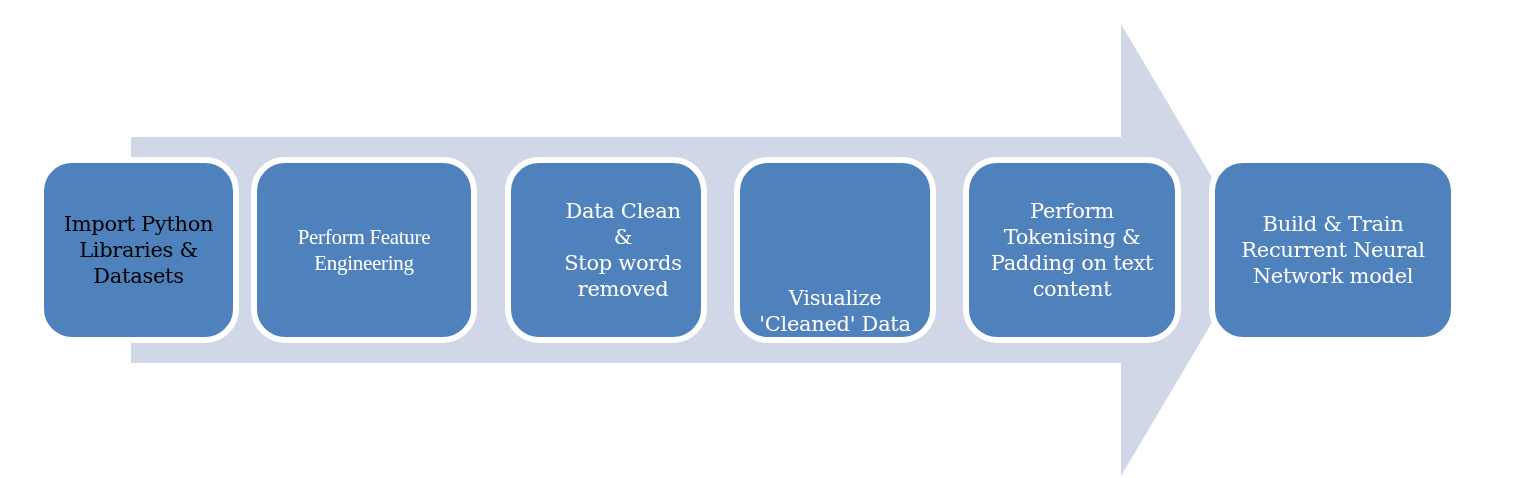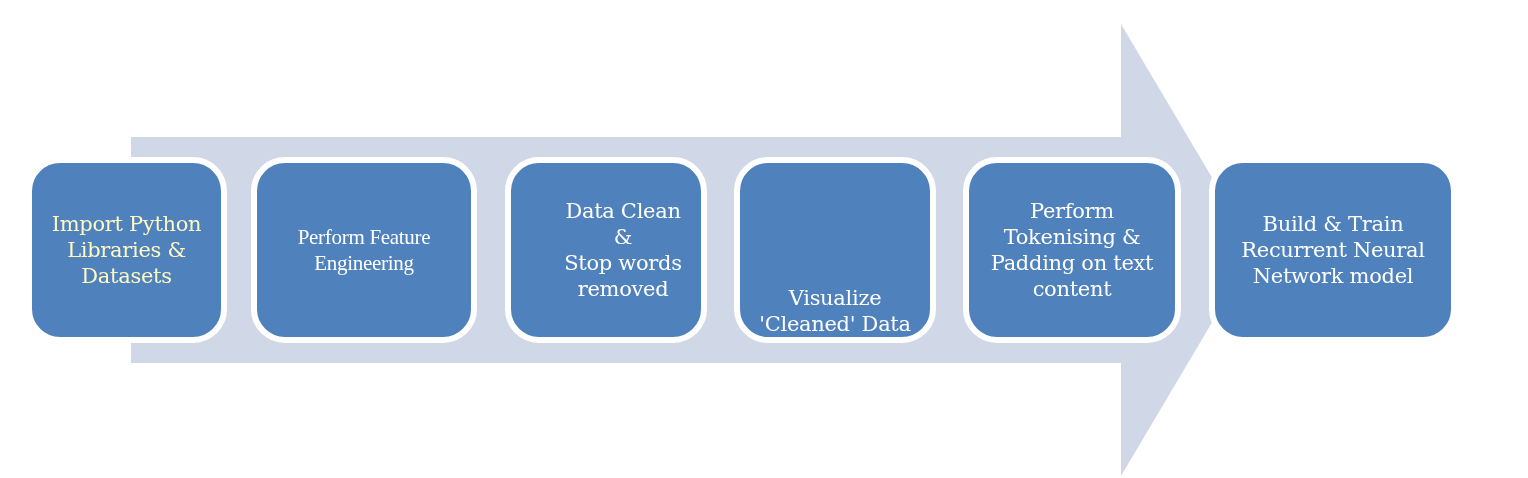--- a/index.html
+++ b/index.html
@@ -26,21 +26,21 @@
     .step-text { white-space: pre-line; }
   </style>
 </head>
 <body style="background: rgb(255, 255, 255);">
 
 <div id="canvas">
   <svg width="1528" height="478" style="position:absolute;left:0;top:0">
     <polygon id="flow-arrow" points="131,137 1121,137 1121,24 1255,250 1121,476 1121,363 131,363" fill="#D0D7E7"></polygon>
   </svg>
 
-  <div class="step" id="step-0" style="left: 26px; width: 201px; background: rgb(79, 129, 189); border-color: rgb(255, 255, 255); color: #fef9c3;">
+  <div class="step" id="step-0" style="left: 38px; width: 201px; background: rgb(79, 129, 189); border-color: rgb(255, 255, 255); color: #000000;">
     <span class="step-text">Import Python
 Libraries &amp;
 Datasets</span>
   </div>
   <div class="step" id="step-1" style="left: 251px; width: 226px; background: rgb(79, 129, 189); border-color: rgb(255, 255, 255); color: rgb(255, 255, 255); font-family: Liberation Serif, serif;">
     <span class="step-text">Perform Feature
 Engineering</span>
   </div>
   <div class="step" id="step-2" style="left: 505px; width: 202px; background: rgb(79, 129, 189); border-color: rgb(255, 255, 255); color: rgb(255, 255, 255); padding-left: 44px;">
     <span class="step-text">Data Clean &amp;

